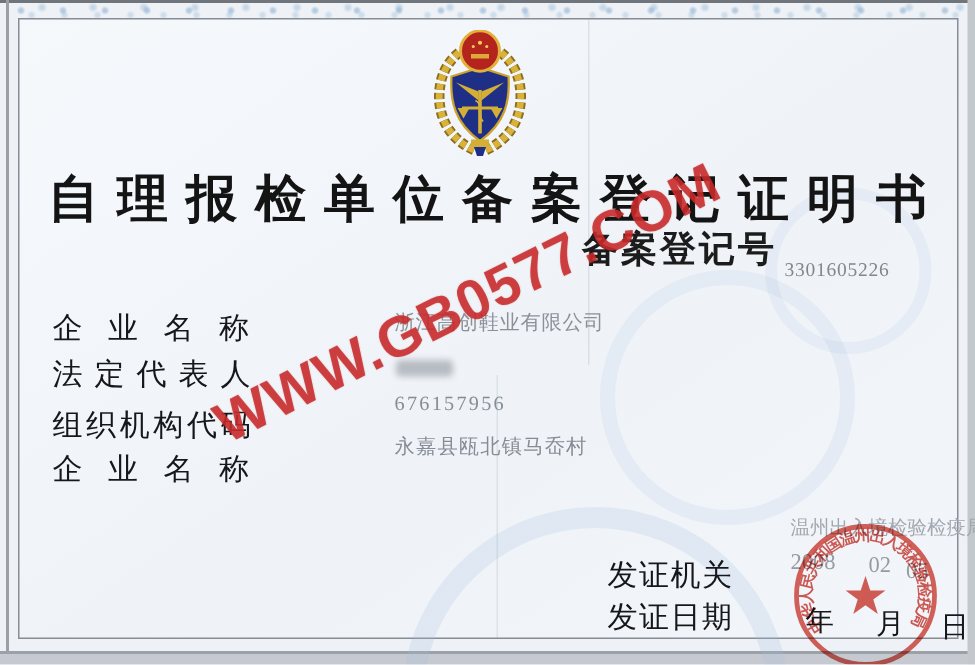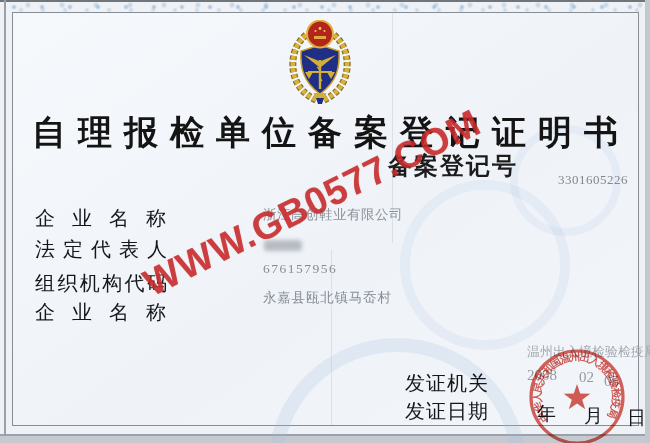--- a/index.html
+++ b/index.html
@@ -39,21 +39,21 @@
   
   .title{
     position:absolute;left:32px;top:110px;white-space:nowrap;
     font-family:"Liberation Sans","DejaVu Sans",sans-serif;
     font-weight:bold;font-size:34px;letter-spacing:12px;color:#141414;z-index:20;
   }
   
   .reg-label{position:absolute;left:388px;top:150px;font-size:24px;font-weight:600;
     letter-spacing:2px;color:#1c1c1c;z-index:20;}
   .reg-value{position:absolute;left:523px;top:172px;font-size:13px;letter-spacing:.5px;
-    color:#81878f;z-index:20;margin-left:35px;}
+    color:#81878f;z-index:20;}
   
   .f-label{position:absolute;left:35px;width:136px;font-size:20px;color:#15171a;
     white-space:nowrap;z-index:20;}
   .ls4{letter-spacing:17px;} .ls5{letter-spacing:8px;} .ls6{letter-spacing:2.4px;}
   .f-label.r1{top:205px;} .f-label.r2{top:236px;} .f-label.r3{top:270px;} .f-label.r4{top:299px;}
   
   .f-value{position:absolute;left:263px;font-size:13.5px;color:#8b9199;
     letter-spacing:.5px;white-space:nowrap;z-index:20;}
   .f-value.v1{top:206px;}
   .f-value.v3{top:261px;letter-spacing:1.5px;color:#868c95;}

